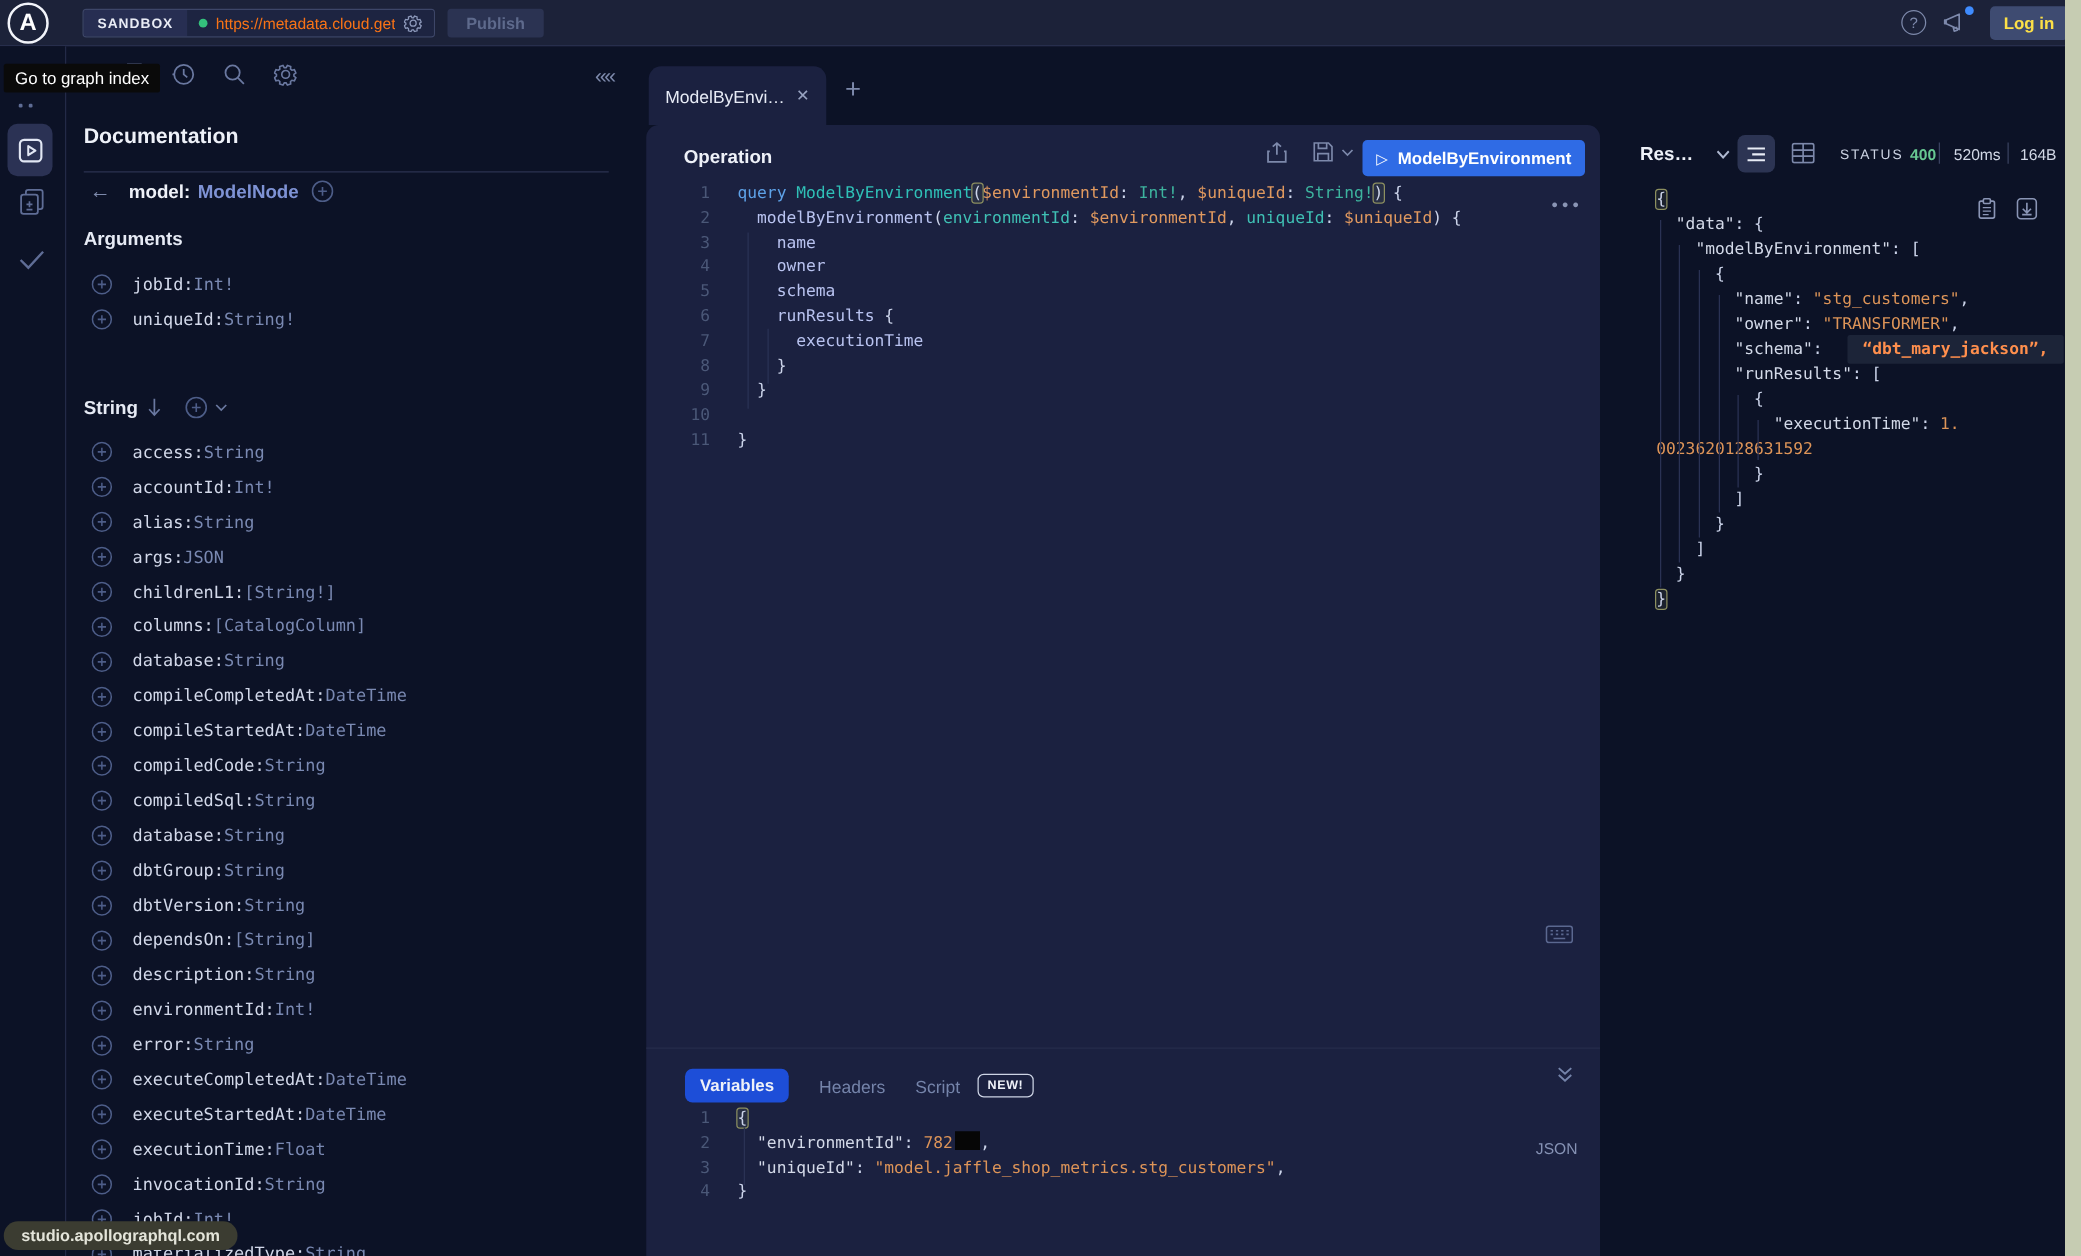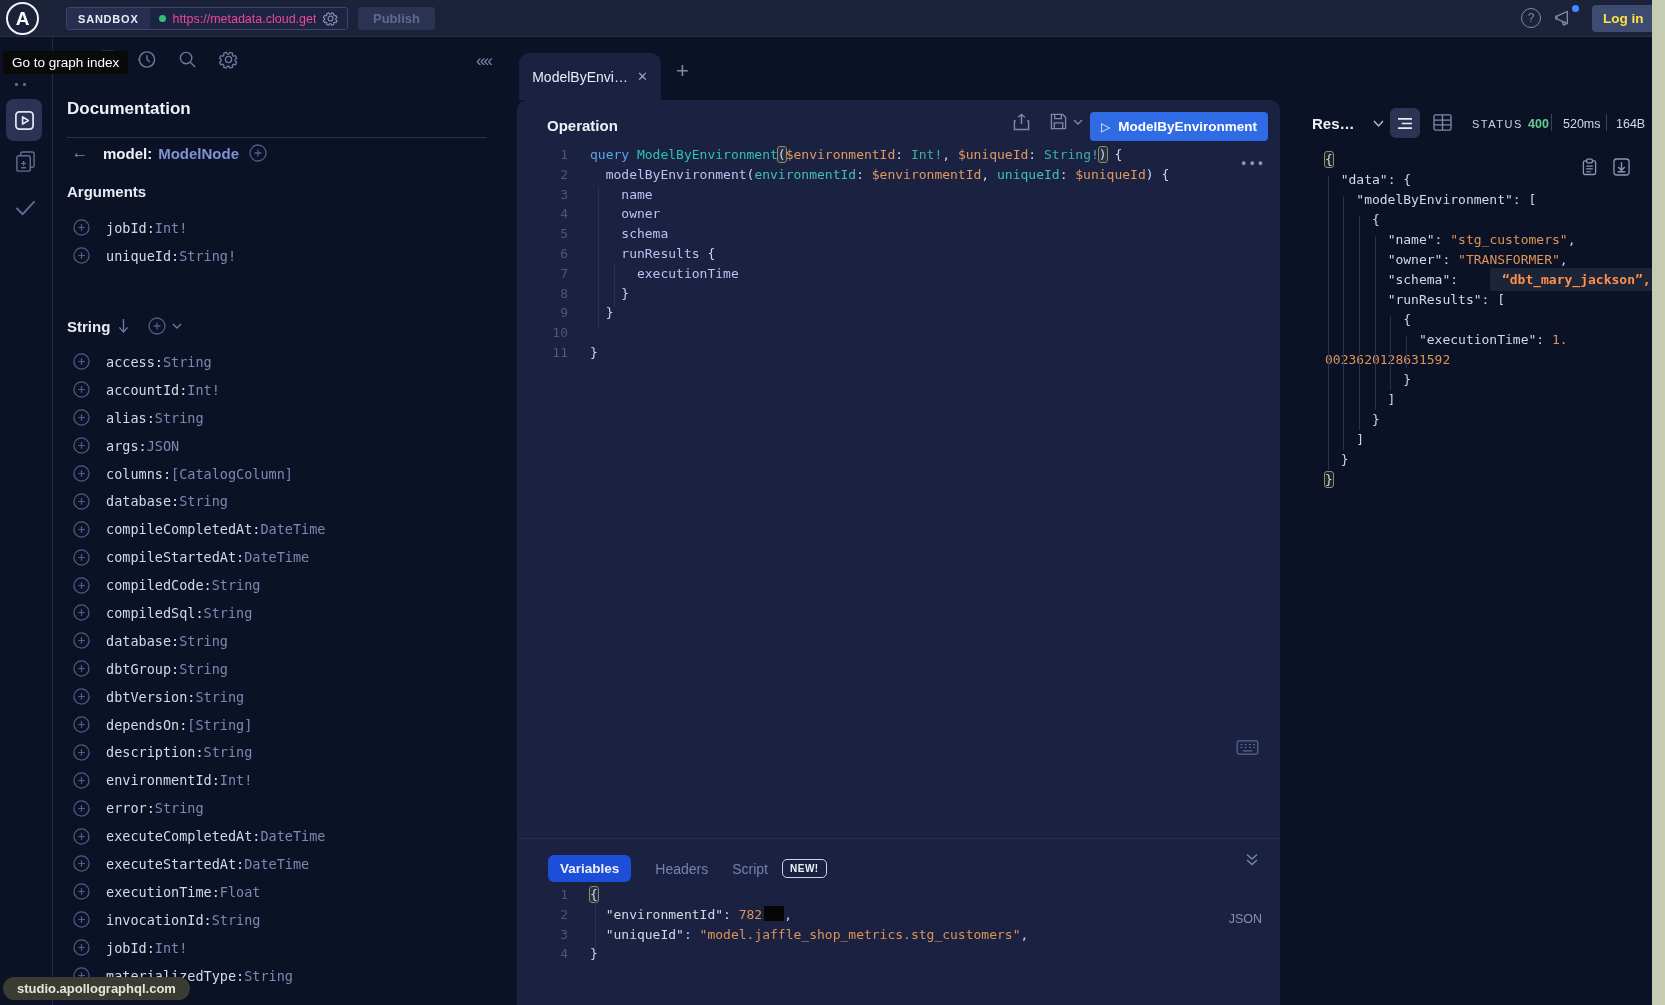--- a/index.html
+++ b/index.html
@@ -12,21 +12,21 @@
   
   .topbar { position:absolute; left:0; top:0; width:1665px; height:37px; background:#1c2239; border-bottom:1px solid #272e4c; }
   .logo { position:absolute; left:6px; top:2px; width:33px; height:33px; border:2.5px solid #f2f4fa; border-radius:50%;
           display:flex; align-items:center; justify-content:center; font-weight:bold; font-size:19px; color:#fff; background:#1c2239; z-index:5;}
   .chipgroup { position:absolute; left:66px; top:7px; height:23px; display:flex; align-items:stretch;
                border:1px solid #3d4668; border-radius:3px; overflow:hidden; }
   .sandboxchip { display:flex; align-items:center; padding:0 11px; background:#272e52; font-size:11px; font-weight:bold;
                  letter-spacing:.8px; color:#e9ecf5; }
   .urlbox { display:flex; align-items:center; gap:7px; padding:0 9px; background:#1d2441; }
   .urlbox .dot { width:7px; height:7px; border-radius:50%; background:#34c07c; }
-  .urlbox .url { font-size:12.5px; color:#ec4899; max-width:170px; white-space:nowrap; overflow:hidden; }
+  .urlbox .url { font-size:12.5px; color:#f97316; max-width:170px; white-space:nowrap; overflow:hidden; }
   .publish { position:absolute; left:358px; top:7px; height:23px; padding:0 15px; display:flex; align-items:center;
              background:#2b3352; border-radius:3px; font-size:13px; font-weight:bold; color:#5e6a8c; }
   .helpicon { position:absolute; left:1521px; top:8px; width:20px; height:20px; border:1.5px solid #7d89ab; border-radius:50%;
               display:flex; align-items:center; justify-content:center; font-size:12px; color:#7d89ab; }
   .mega { position:absolute; left:1554px; top:8px; }
   .megadot { position:absolute; left:1572px; top:5px; width:7px; height:7px; border-radius:50%; background:#3f8cff; }
   .login { position:absolute; left:1592px; top:5px; height:27px; padding:0 11px; display:flex; align-items:center;
            background:#3e4b71; border-radius:4px; font-size:13.5px; font-weight:bold; color:#fde047; }
 
   
@@ -109,21 +109,21 @@
   .tok-kw  { color:#5ea2e8; }
   .tok-op  { color:#2fc0b7; }
   .tok-var { color:#e0995f; }
   .tok-typ { color:#3db39e; }
   .tok-pun { color:#ccd4ea; }
   .tok-fld { color:#b9c3f0; }
   .tok-arg { color:#3fc0b4; }
   .tok-key { color:#d3d9e8; }
   .tok-val, .tok-str, .tok-num { color:#dd9458; }
   .tok-box { color:#ccd4ea; outline:1px solid #8d9060; border-radius:2px; background:rgba(141,144,96,.12); }
-  .tok-hl  { color:#ff8f4d; font-weight:bold; background:#1c2438; padding:4px 12px; margin-left:24px; border-radius:2px; }
+  .tok-hl  { color:#ff8f4d; font-weight:bold; background:#1c2438; padding:4px 12px; margin-left:12px; border-radius:2px; }
   .tok-redact { display:inline-block; width:20px; height:15px; background:#060606; vertical-align:-2px; margin-left:2px; }
 
   .edgestrip { position:absolute; left:1652px; top:0; width:13px; height:1005px; background:#c6ccb2; }
   svg { display:block; }
 </style>
 </head>
 <body>
 
 <div class="stage">
 
@@ -307,20 +307,30 @@
           <span class="fname">args:</span>
           <span class="ftype"> JSON</span>
         </div>
         <div class="frow">
           <span class="plus">
             <svg width="17" height="17" viewBox="0 0 18 18">
               <circle cx="9" cy="9" r="8" fill="none" stroke="#4d5d88" stroke-width="1.3"></circle>
               <path d="M9 5.5v7M5.5 9h7" stroke="#4d5d88" stroke-width="1.3"></path>
             </svg>
           </span>
+          <span class="fname">childrenL1:</span>
+          <span class="ftype"> [String!]</span>
+        </div>
+        <div class="frow">
+          <span class="plus">
+            <svg width="17" height="17" viewBox="0 0 18 18">
+              <circle cx="9" cy="9" r="8" fill="none" stroke="#4d5d88" stroke-width="1.3"></circle>
+              <path d="M9 5.5v7M5.5 9h7" stroke="#4d5d88" stroke-width="1.3"></path>
+            </svg>
+          </span>
           <span class="fname">columns:</span>
           <span class="ftype"> [CatalogColumn]</span>
         </div>
         <div class="frow">
           <span class="plus">
             <svg width="17" height="17" viewBox="0 0 18 18">
               <circle cx="9" cy="9" r="8" fill="none" stroke="#4d5d88" stroke-width="1.3"></circle>
               <path d="M9 5.5v7M5.5 9h7" stroke="#4d5d88" stroke-width="1.3"></path>
             </svg>
           </span>

